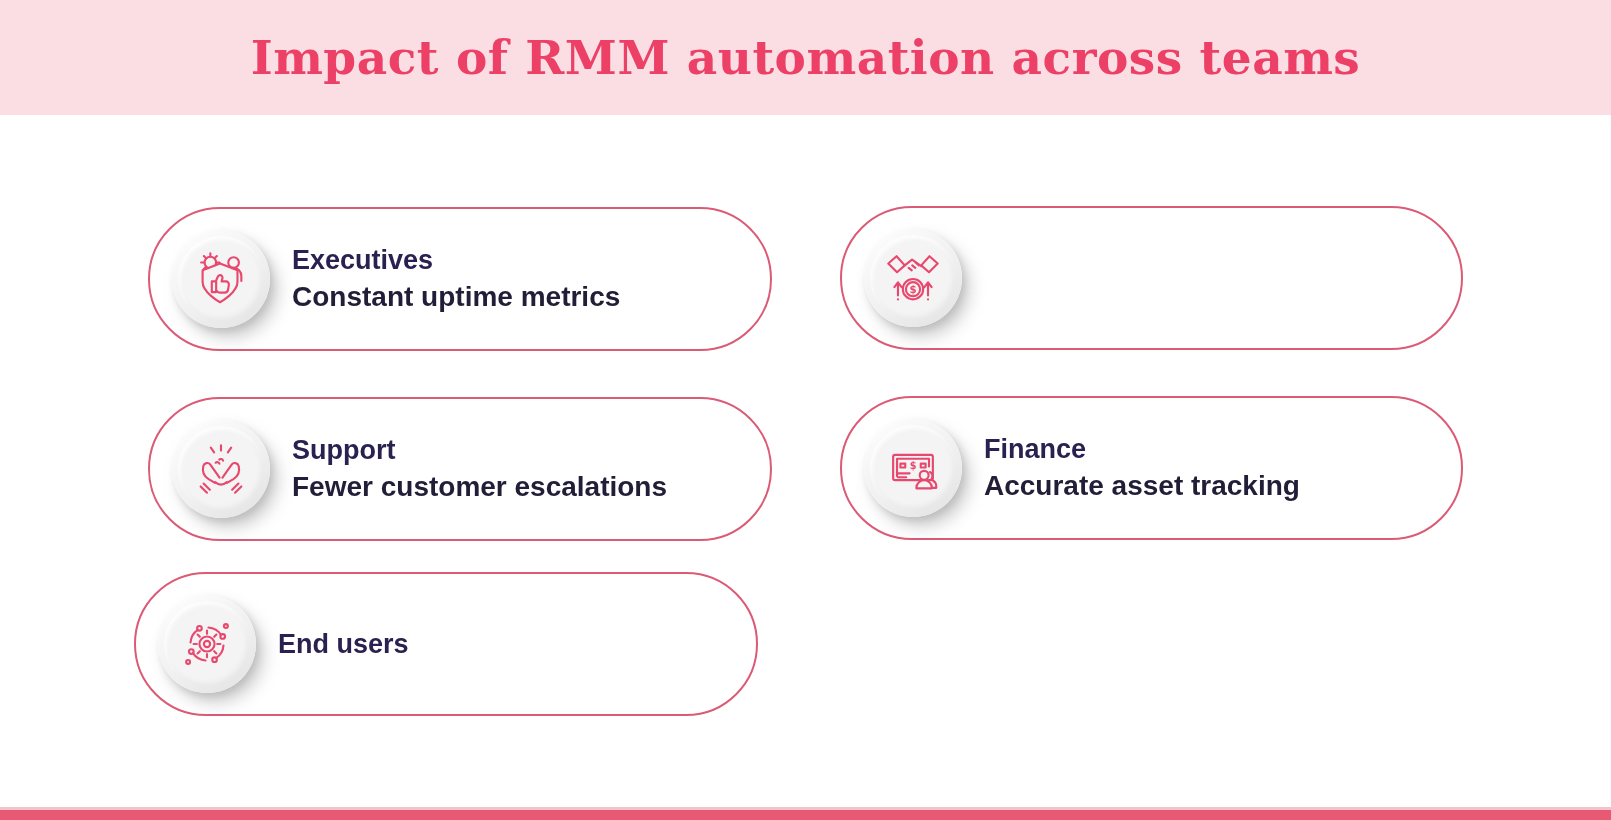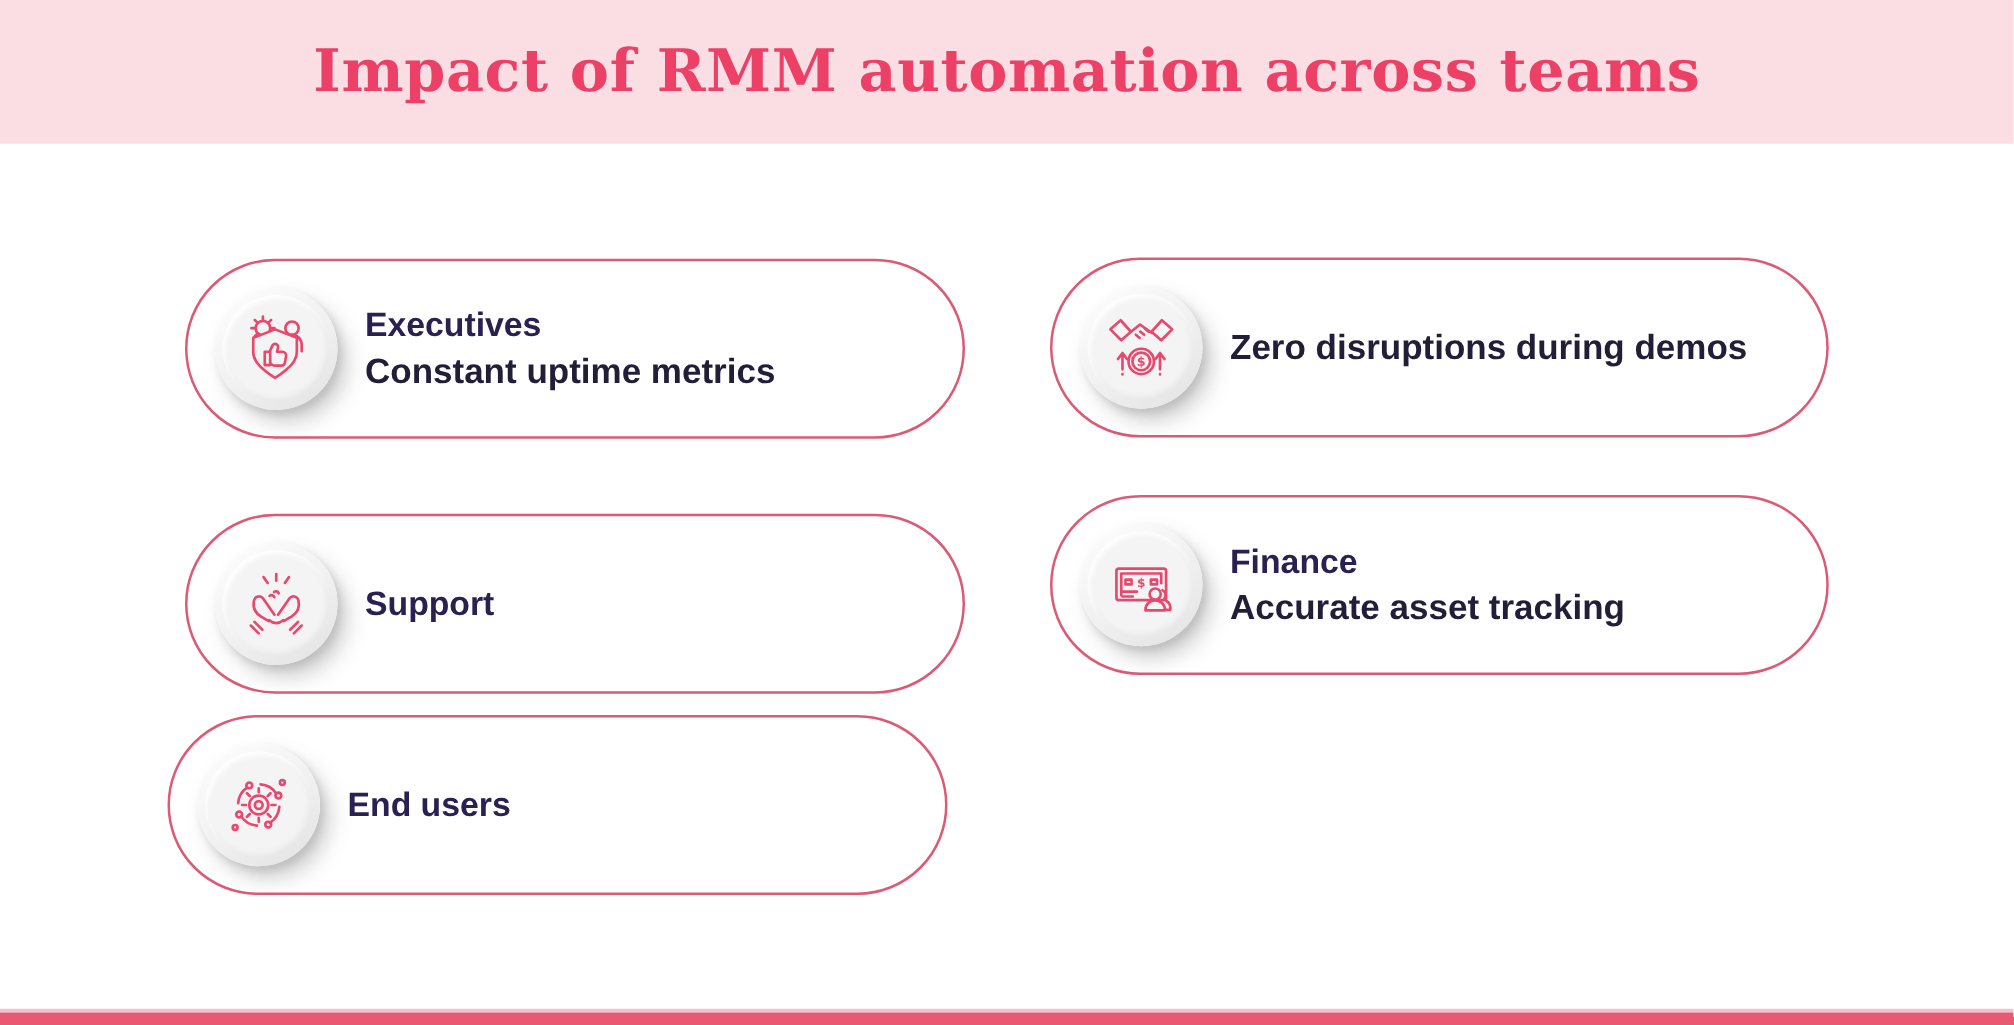--- a/index.html
+++ b/index.html
@@ -29,21 +29,21 @@
     position:absolute;
     height:144px;
     border:2px solid var(--card-border,#db5a76);
     border-radius:74px;
     background:var(--page-background,#ffffff);
     display:flex;align-items:center;
     box-sizing:border-box;
   }
   .card-executives{left:148px;top:207px;width:624px;}
   .card-sales     {left:840px;top:206px;width:623px;}
-  .card-support   {left:148px;top:397px;width:624px;margin-top:14px;}
+  .card-support   {left:148px;top:397px;width:624px;}
   .card-finance   {left:840px;top:396px;width:623px;}
   .card-end-users {left:134px;top:572px;width:624px;}
 
   .badge{
     position:absolute;
     left:22px;top:50%;
     width:98px;height:98px;
     margin-top:-49px;
     border-radius:50%;
     background:linear-gradient(145deg,#ffffff 0%,#f0f0f0 55%,#e2e2e2 100%);
@@ -121,38 +121,38 @@
         <path d="M23.5 19l7.5-6 9.5 6.8"></path>
         <path d="M27.5 21.5l3.2 2.6 M31.2 18.9l3.2 2.6 M34.9 16.3l3.2 2.6"></path>
         <circle cx="32" cy="43.5" r="10.5"></circle>
         <circle cx="32" cy="43.5" r="7.3"></circle>
         <text x="32" y="47.4" class="icon-text">$</text>
         <path d="M16.5 50V38 M12.8 41.5l3.7-5 3.7 5 M16.5 54v.2"></path>
         <path d="M47.5 50V38 M43.8 41.5l3.7-5 3.7 5 M47.5 54v.2"></path>
       </svg>
     </div>
     <div class="card-text">
-      <div class="card-desc">Zero disruptions during demos</div>
     </div>
   </div>
 
   <div class="card card-support">
     <div class="badge">
       <svg class="icon" viewBox="0 0 64 64">
         <path d="M32 7.5v5.5 M21.5 10l3.4 4.8 M42.5 10l-3.4 4.8"></path>
         <path d="M30.5 41L21 27.5c-2-2.8-6.5-1.8-7.3 1.6-1.3 5.6.9 10.4 5.5 13.3l6.6 3.9"></path>
         <path d="M33.5 41L43 27.5c2-2.8 6.5-1.8 7.3 1.6 1.3 5.6-.9 10.4-5.5 13.3l-6.6 3.9"></path>
         <path d="M26 45.5c4 3.4 8 3.4 12 0"></path>
         <path d="M26.5 25.5a2.4 2.4 0 0 1 3.9 1.1 M30.2 22.3a2.4 2.4 0 0 1 3.9 1.1"></path>
         <path d="M14 47l6.5 6.5 M11 50l6.5 6.5"></path>
         <path d="M50 47l-6.5 6.5 M53 50l-6.5 6.5"></path>
       </svg>
     </div>
     <div class="card-text">
       <div class="card-title">Support</div>
+      <div class="card-desc">Fewer customer escalations</div>
     </div>
   </div>
 
   <div class="card card-finance">
     <div class="badge">
       <svg class="icon" viewBox="0 0 64 64">
         <rect x="11.5" y="18.5" width="41" height="26" rx="2"></rect>
         <path d="M15.5 40.5v-18h33v8"></path>
         <rect x="19" y="27.5" width="5" height="4"></rect>
         <rect x="40" y="27.5" width="5" height="4"></rect>

